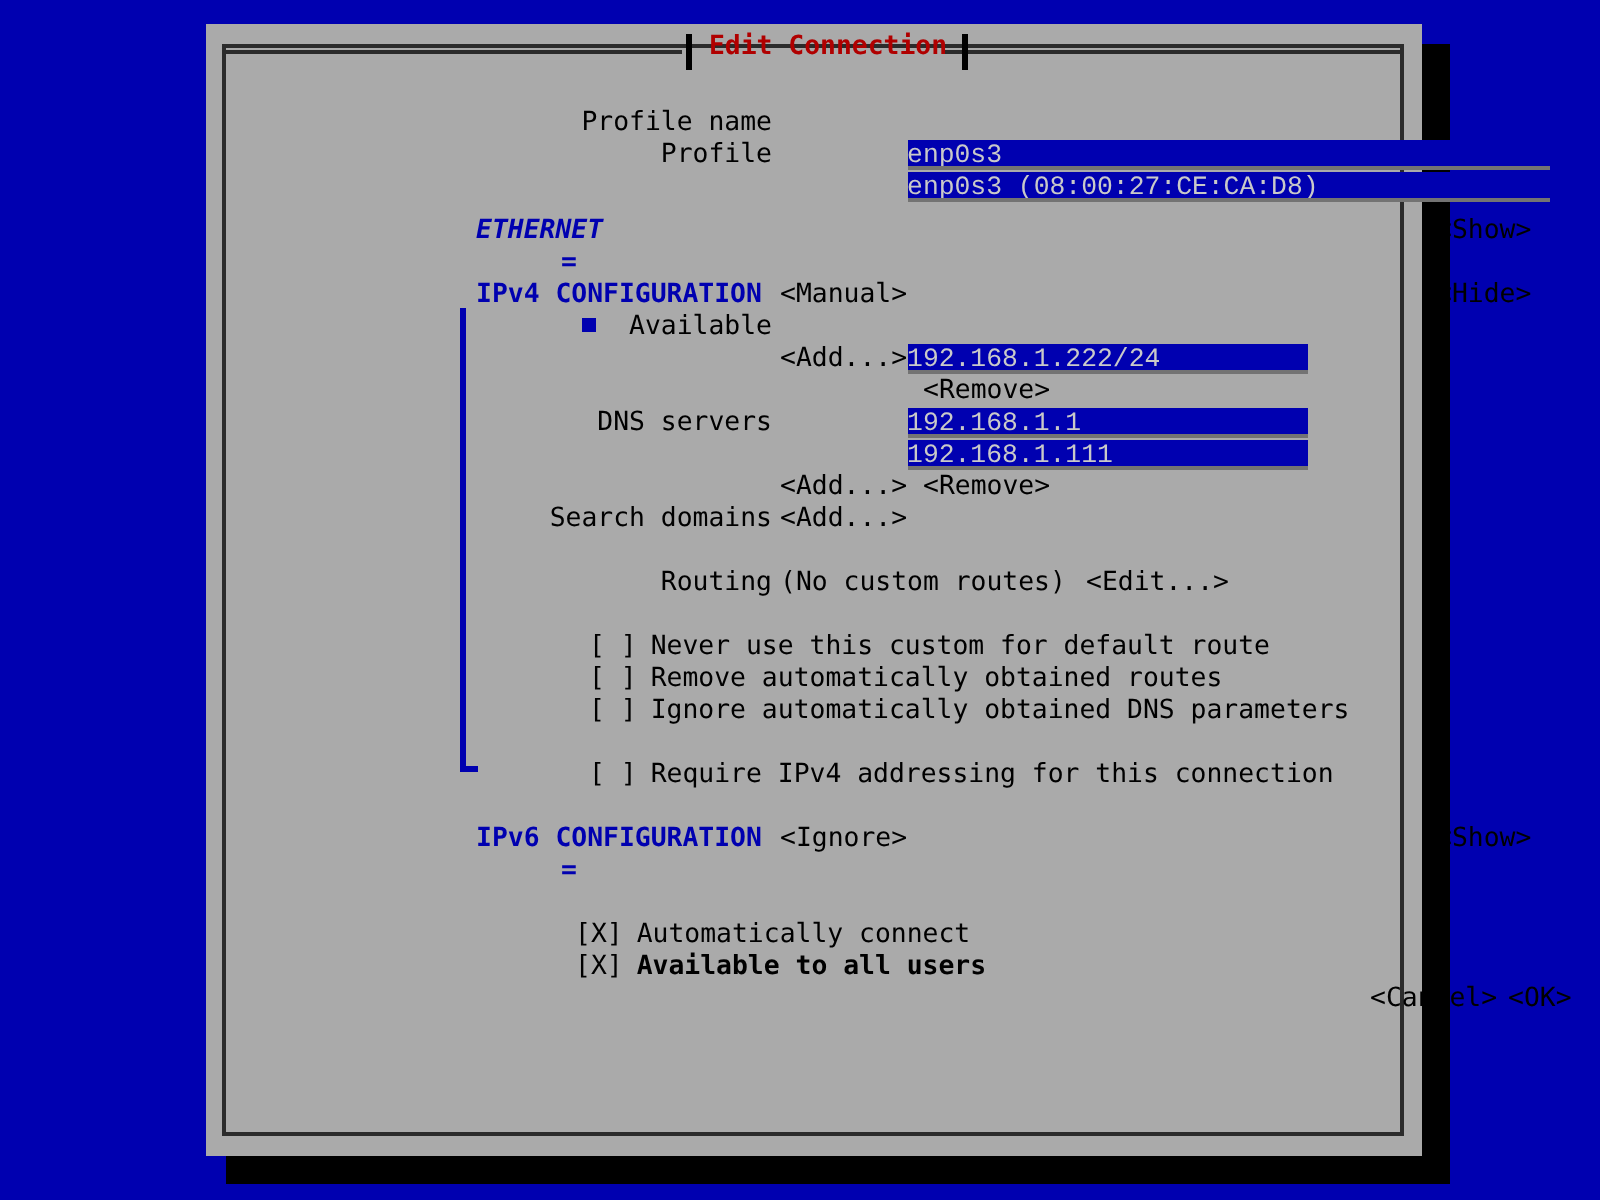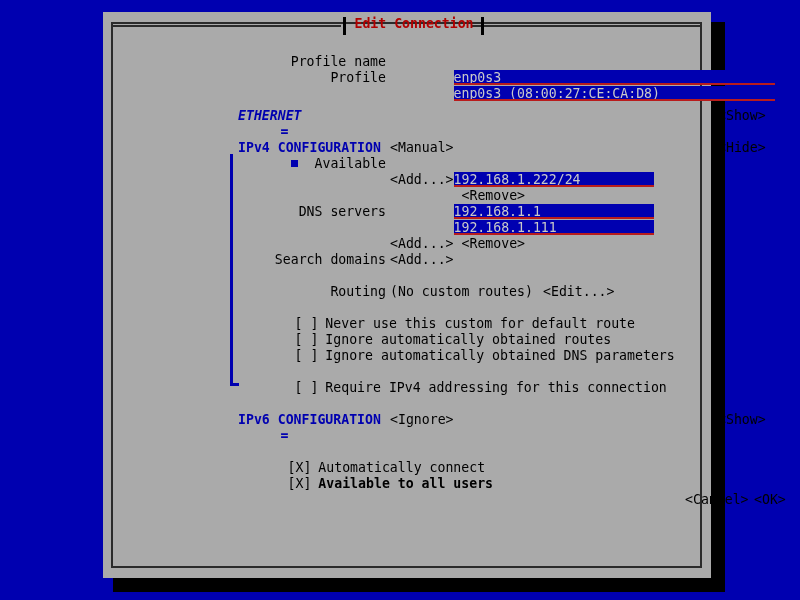--- a/index.html
+++ b/index.html
@@ -109,27 +109,28 @@
     height: 16px;
     line-height: 16px;
   }
 
   .lbl      { color: #0000b0; font-weight: bold; }
   .blk      { color: #000000; }
   .field {
     display: inline-block;
     background: #0000b0;
     color: #c9c9c9;
-    border-bottom: 2px solid #b91c1c;
+    border-bottom: 2px solid #737373;
     height: 15px;
     line-height: 15px;
     vertical-align: top;
     box-sizing: border-box;
     overflow: hidden;
     white-space: pre;
+    font-family: Liberation Mono, monospace;
   }
   .btn { color: #000000; }
 
   
   #ipv4-guide {
     position: absolute;
     left: 127px;
     top: 142px;
     width: 3px;
     height: 232px;
@@ -221,21 +222,21 @@
       <div class="row btn" style="left:287px; top:240px;">&lt;Add...&gt;</div>
 
       <div class="row btn" style="left:287px; top:272px;">(No custom routes)</div>
       <div class="row" style="left:69px; top:272px; width:214px; text-align:right;">Routing</div>
       <div class="row btn" style="left:440px; top:272px;">&lt;Edit...&gt;</div>
 
       <div class="row" style="left:128px; top:288px;">
         <span class="blk">[ ]</span><span class="blk" style="padding-left:7px;">Never use this custom for default route</span>
       </div>
       <div class="row" style="left:128px; top:304px;">
-        <span class="blk">[ ]</span><span class="blk" style="padding-left:7px;">Ignore automatically obtained routes</span>
+        <span class="blk">[ ]</span><span class="blk" style="padding-left:7px;">Remove automatically obtained routes</span>
       </div>
       <div class="row" style="left:128px; top:320px;">
         <span class="blk">[ ]</span><span class="blk" style="padding-left:7px;">Ignore automatically obtained DNS parameters</span>
       </div>
 
       <div class="row" style="left:128px; top:352px;">
         <span class="blk">[ ]</span><span class="blk" style="padding-left:7px;">Require IPv4 addressing for this connection</span>
       </div>
 
       <div class="row" style="left:114px; top:400px;">

